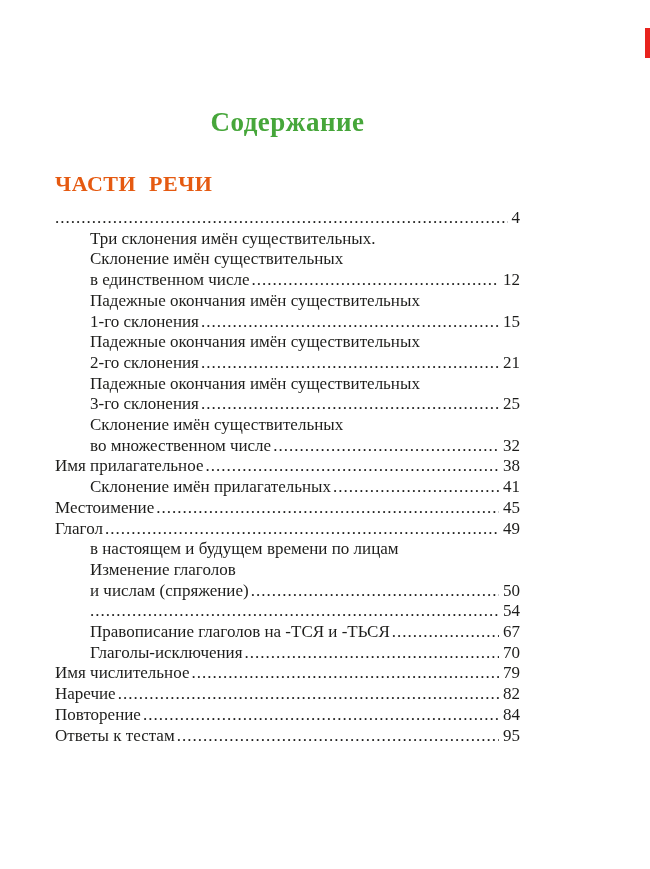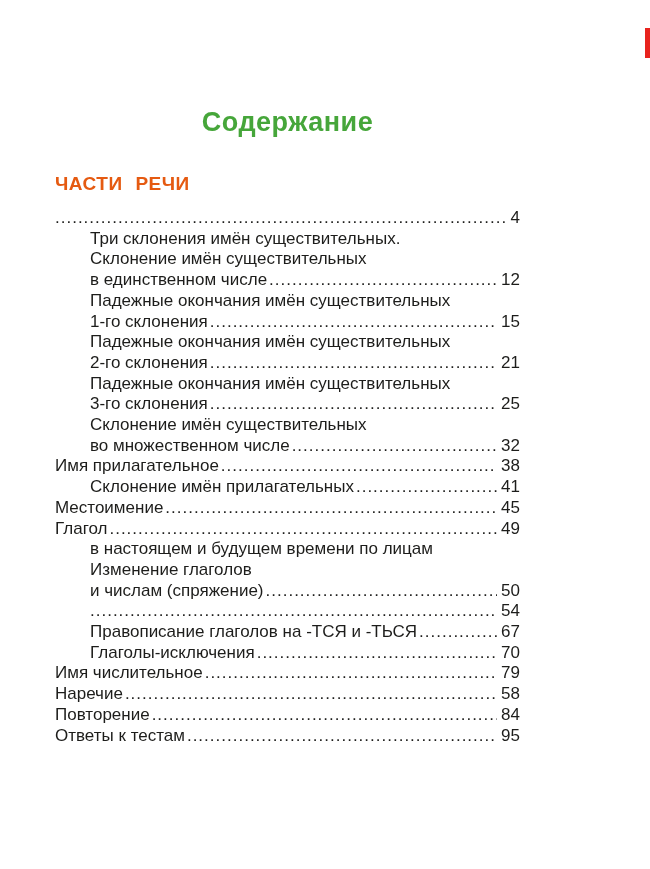--- a/index.html
+++ b/index.html
@@ -6,21 +6,21 @@
     margin: 0;
     padding: 0;
     background: #ffffff;
   }
   .page {
     position: relative;
     width: 650px;
     height: 869px;
     background: #ffffff;
     overflow: hidden;
-    font-family: Liberation Sans, sans-serif;
+    font-family: Liberation Serif, serif;
     color: #1d1d1b;
   }
   .edge-marker {
     position: absolute;
     top: 28px;
     right: 0;
     width: 5px;
     height: 30px;
     background: #e8231e;
   }
@@ -32,21 +32,21 @@
     margin: 0;
     font-size: 27px;
     line-height: 28px;
     font-weight: bold;
     text-align: center;
     color: #46a63a;
     letter-spacing: 0.5px;
   }
   .section-header {
     margin: 38px 0 0 0;
-    font-size: 19px;
+    font-size: 22px;
     line-height: 20px;
     font-weight: bold;
     color: #e55a11;
     word-spacing: 7px;
     letter-spacing: 0.5px;
   }
   .toc {
     margin-top: 14px;
     font-size: 17px;
     line-height: 20.7px;
@@ -197,21 +197,21 @@
           <div class="line with-page">
             <span class="txt">Имя числительное</span>
             <span class="dots"></span>
             <span class="pg">79</span>
           </div>
         </div>
         <div class="entry">
           <div class="line with-page">
             <span class="txt">Наречие</span>
             <span class="dots"></span>
-            <span class="pg">58</span>
+            <span class="pg">82</span>
           </div>
         </div>
         <div class="entry">
           <div class="line with-page">
             <span class="txt">Повторение</span>
             <span class="dots"></span>
             <span class="pg">84</span>
           </div>
         </div>
         <div class="entry">

